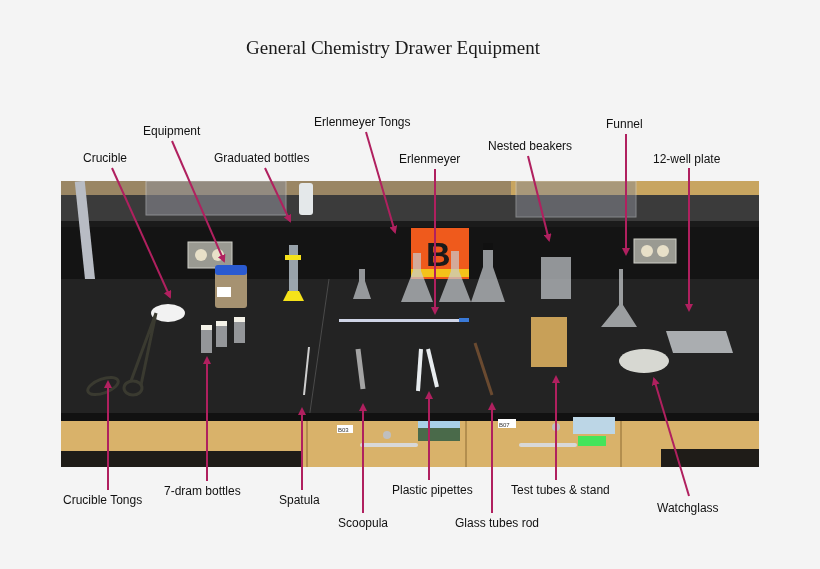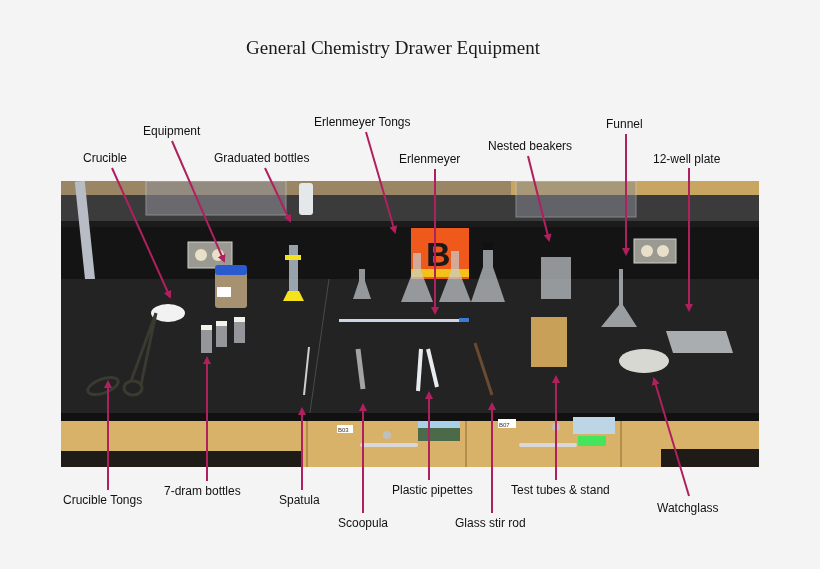--- a/index.html
+++ b/index.html
@@ -162,15 +162,15 @@
 <div class="label" style="left:399px;top:152px">Erlenmeyer</div>
 <div class="label" style="left:488px;top:139px">Nested beakers</div>
 <div class="label" style="left:606px;top:117px">Funnel</div>
 <div class="label" style="left:653px;top:152px">12-well plate</div>
 
 <div class="label" style="left:63px;top:493px">Crucible Tongs</div>
 <div class="label" style="left:164px;top:484px">7-dram bottles</div>
 <div class="label" style="left:279px;top:493px">Spatula</div>
 <div class="label" style="left:338px;top:516px">Scoopula</div>
 <div class="label" style="left:392px;top:483px">Plastic pipettes</div>
-<div class="label" style="left:455px;top:516px">Glass stir rod</div>
+<div class="label" style="left:455px;top:516px">Glass tubes rod</div>
 <div class="label" style="left:511px;top:483px">Test tubes &amp; stand</div>
 <div class="label" style="left:657px;top:501px">Watchglass</div>
 
 </body></html>

